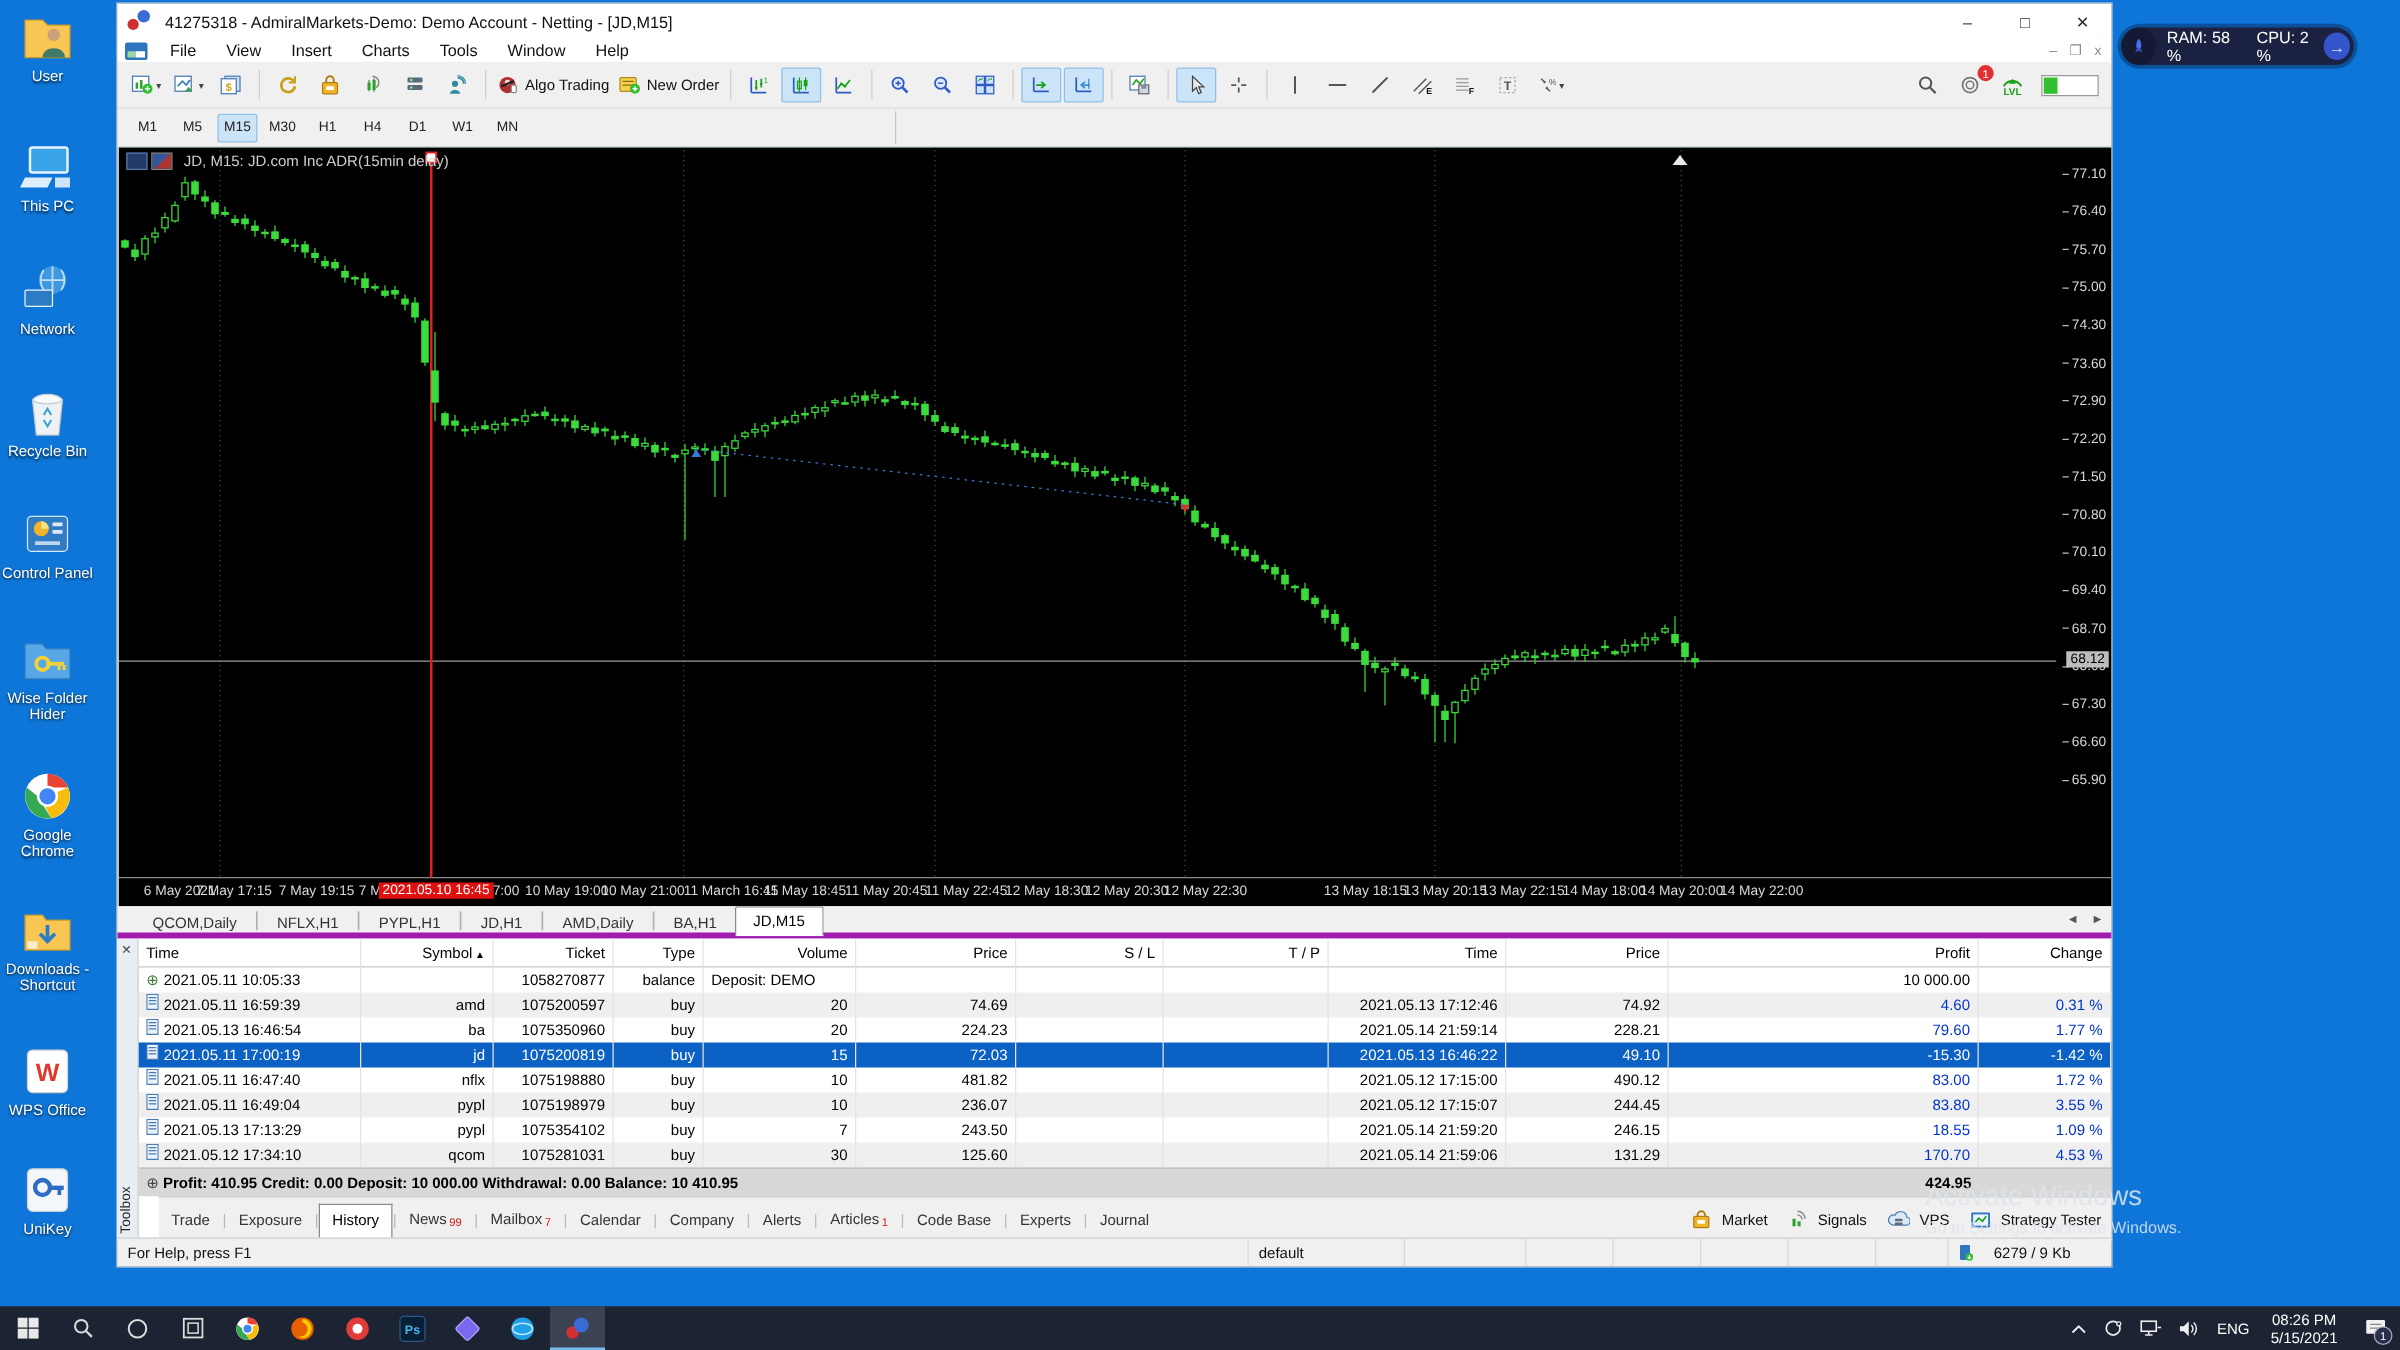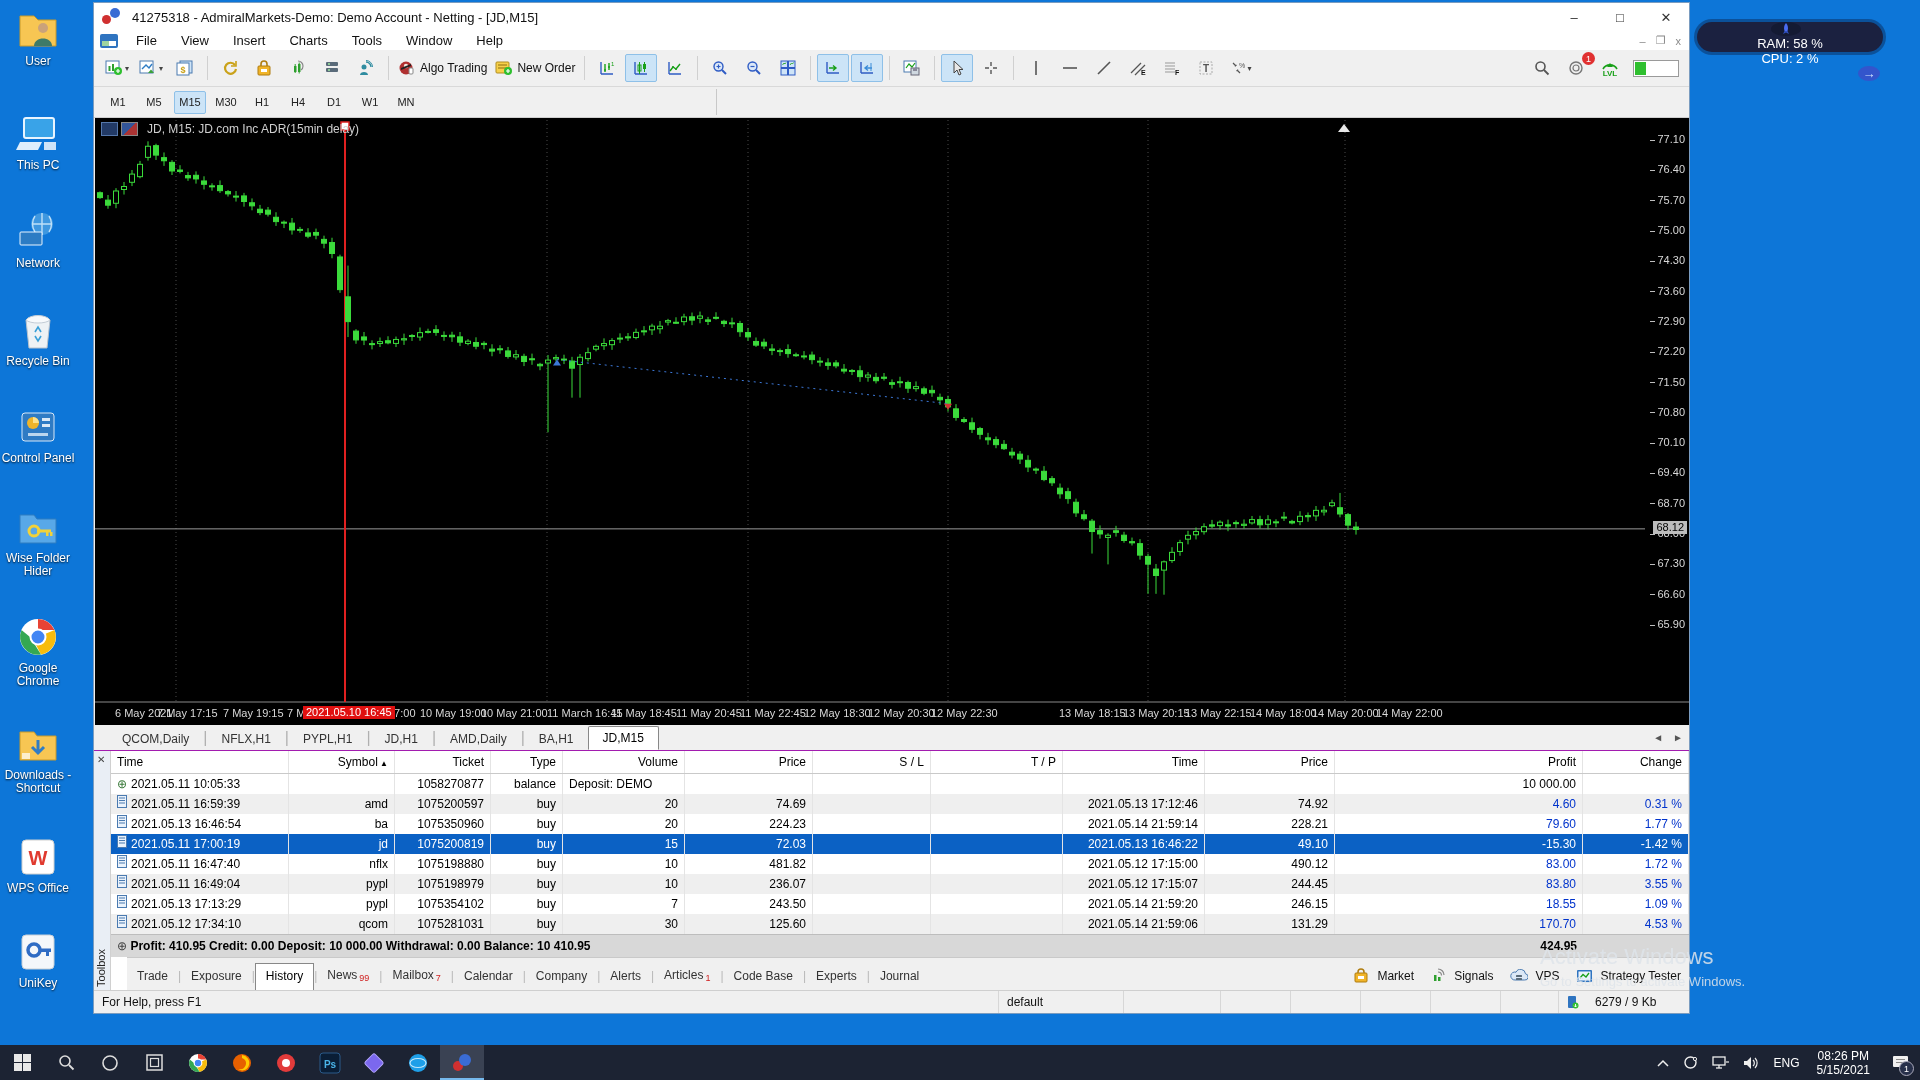--- a/index.html
+++ b/index.html
@@ -6,21 +6,21 @@
   #root{position:relative;width:1920px;height:1080px;overflow:hidden;
         background:#0d76d8;font-family:"Liberation Sans",sans-serif;
         -webkit-font-smoothing:antialiased;}
   
   .dicon{position:absolute;width:76px;text-align:center;cursor:default;}
   .dicon .dimg{width:44px;height:44px;margin:0 auto;}
   .dicon .dlabel{color:#fff;font-size:12px;line-height:13px;margin-top:3px;
     text-shadow:0 1px 2px rgba(0,0,0,.85);}
   #ram-widget{position:absolute;left:1697px;top:22px;width:186px;height:30px;
     background:#1b2140;border-radius:16px;display:flex;align-items:center;color:#fff;
-    font-size:13px;box-shadow:0 0 0 3px rgba(10,15,40,.35);flex-direction:column;}
+    font-size:13px;box-shadow:0 0 0 3px rgba(10,15,40,.35);}
   #ram-widget .rocket{width:30px;height:30px;border-radius:50%;background:#141a33;
     display:flex;align-items:center;justify-content:center;margin-right:8px;}
   #ram-widget .goarrow{width:22px;height:22px;border-radius:50%;background:#3355cc;
     color:#cfe0ff;display:flex;align-items:center;justify-content:center;margin-left:auto;margin-right:3px;font-size:13px;}
   #activate{position:absolute;left:1540px;top:944px;z-index:9;color:rgba(222,228,234,.85);pointer-events:none;}
   #activate .l1{font-size:22px;}
   #activate .l2{font-size:13px;margin-top:4px;}
   
   #win{position:absolute;left:93px;top:2px;width:1597px;height:1012px;
     background:#f0f0f0;border:1px solid #7a9cc0;box-sizing:border-box;z-index:1;}
@@ -64,21 +64,21 @@
     padding:0 3px 1px 3px;z-index:3;}
   .tt{position:absolute;top:589px;color:#d8d8d8;font-size:11px;white-space:nowrap;}
   #red-time{position:absolute;top:588px;background:#e01010;color:#fff;font-size:11px;
     padding:0 3px 1px 3px;z-index:3;white-space:nowrap;}
   #chart-label{position:absolute;left:6px;top:4px;display:flex;align-items:center;z-index:2;}
   #chart-label .txt{color:#cfcfcf;font-size:12px;margin-left:6px;}
   #chart-label .ic{width:15px;height:12px;margin-right:3px;border:1px solid #5577aa;background:#223a66;}
   #chart-label .ic.b{background:linear-gradient(135deg,#335599 50%,#aa3333 50%);border-color:#888;}
   
   #chart-tabs{position:absolute;left:0;top:722px;right:0;height:26px;background:#f0f0f0;
-    display:flex;align-items:flex-end;padding-left:14px;border-bottom:1px solid #a21caf;box-sizing:border-box;}
+    display:flex;align-items:flex-start;padding-left:14px;border-bottom:5px solid #a21caf;box-sizing:border-box;}
   .ctab{font-size:12px;color:#333;padding:4px 14px;display:flex;align-items:center;}
   .ctab.active{background:#fff;border:1px solid #888;border-bottom-color:#fff;border-radius:2px 2px 0 0;color:#000;}
   .ctab-sep{color:#b0b0b0;align-self:center;}
   #ctab-nav{margin-left:auto;margin-right:6px;display:flex;align-self:center;color:#555;font-size:10px;}
   #ctab-nav span{margin-left:10px;}
   
   #toolbox{position:absolute;left:0;top:748px;right:0;height:242px;background:#fff;display:flex;}
   #tb-side{width:16px;background:#e9eef5;border-right:1px solid #d0d0d0;position:relative;}
   #tb-side .close{position:absolute;top:3px;left:3px;font-size:10px;color:#444;}
   #tb-side .vlabel{position:absolute;bottom:6px;left:1px;font-size:11px;color:#222;

